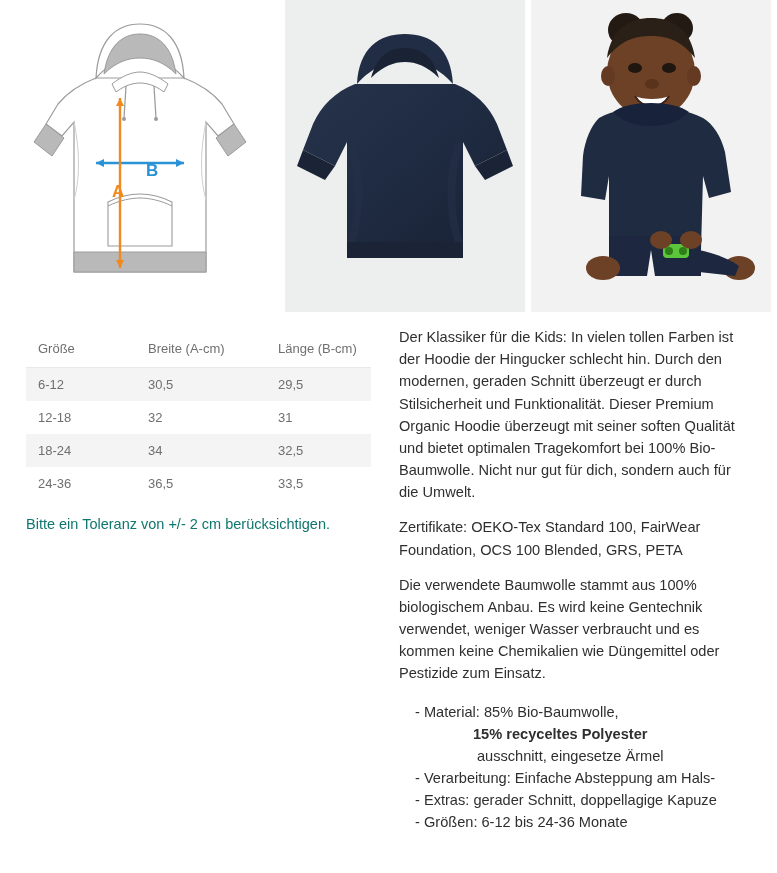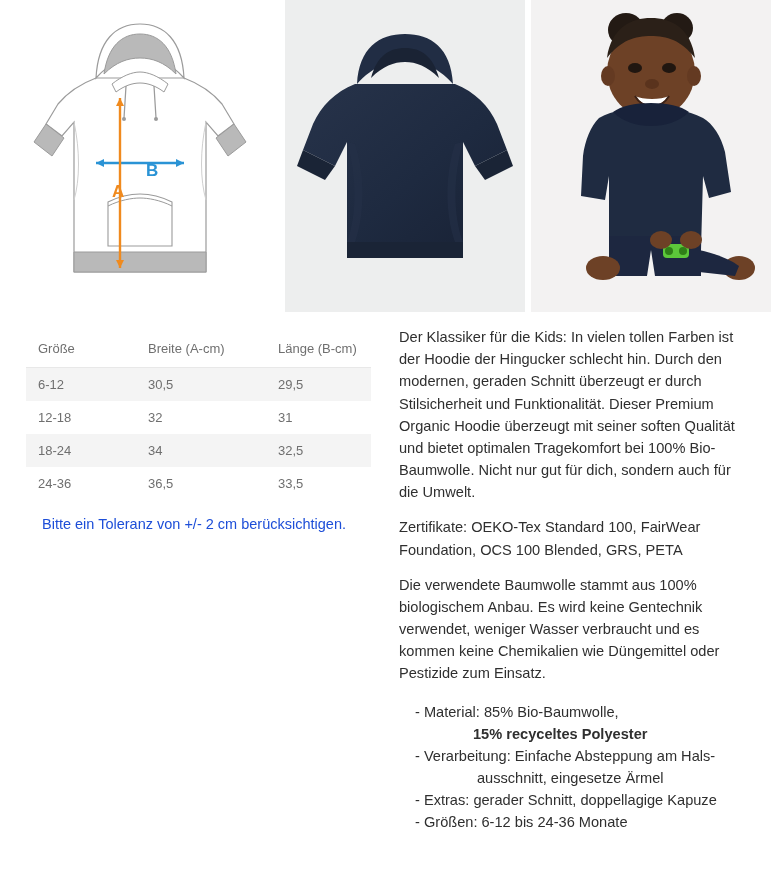--- a/index.html
+++ b/index.html
@@ -71,22 +71,21 @@
   .size-table tbody tr:nth-child(even) { background: #ffffff; }
   .col-w1 { width: 110px; }
   .col-w2 { width: 130px; }
 
   .tolerance {
     position: absolute;
     left: 26px;
     top: 516px;
     width: 360px;
     font-size: 14.5px;
-    color: #1d4ed8;
-    margin-left: 16px;
+    color: #0f766e;
   }
 
   
   .text-col {
     position: absolute;
     left: 399px;
     top: 326px;
     width: 352px;
     font-size: 14.6px;
     line-height: 1.52;
@@ -248,20 +247,20 @@
 
   <div class="tolerance">Bitte ein Toleranz von +/- 2 cm berücksichtigen.</div>
 
   <div class="text-col">
     <p class="tight">Der Klassiker für die Kids: In vielen tollen Farben ist der Hoodie der Hingucker schlecht hin. Durch den modernen, geraden Schnitt überzeugt er durch Stilsicherheit und Funktionalität. Dieser Premium Organic Hoodie überzeugt mit seiner soften Qualität und bietet optimalen Tragekomfort bei 100% Bio-Baumwolle. Nicht nur gut für dich, sondern auch für die Umwelt.</p>
     <p class="tight"> Zertifikate: OEKO-Tex Standard 100, FairWear Foundation, OCS 100 Blended, GRS, PETA</p>
     <p class="tight">Die verwendete Baumwolle stammt aus 100% biologischem Anbau. Es wird keine Gentechnik verwendet, weniger Wasser verbraucht und es kommen keine Chemikalien wie Düngemittel oder Pestizide zum Einsatz.</p>
     <ul class="spec-list">
       <li>- Material: 85% Bio-Baumwolle,</li>
       <li><span class="indent-1">15% recyceltes Polyester</span></li>
+      <li><span class="indent-2">ausschnitt, eingesetze Ärmel</span></li>
       <li>- Verarbeitung: Einfache Absteppung am Hals-</li>
-      <li><span class="indent-2">ausschnitt, eingesetze Ärmel</span></li>
       <li>- Extras: gerader Schnitt, doppellagige Kapuze</li>
       <li>- Größen:  6-12 bis 24-36 Monate</li>
     </ul>
   </div>
 
 </div>
 
 </body></html>

